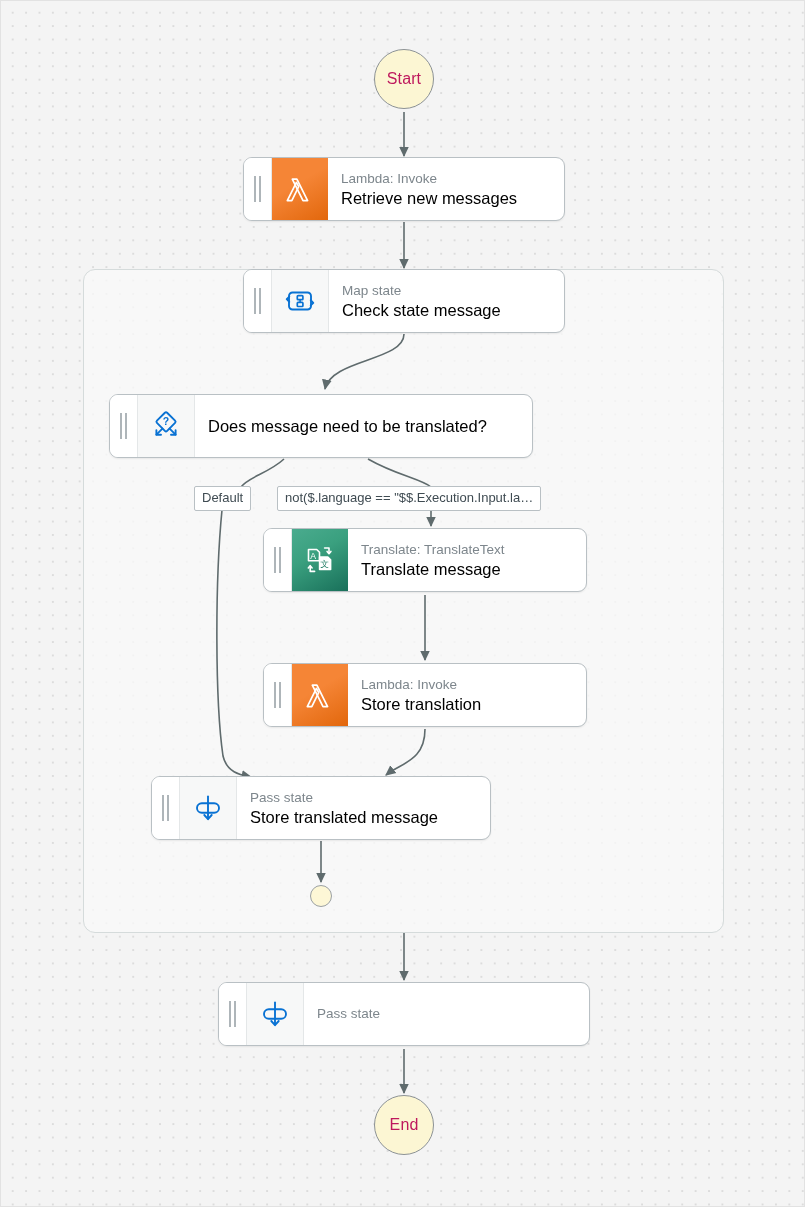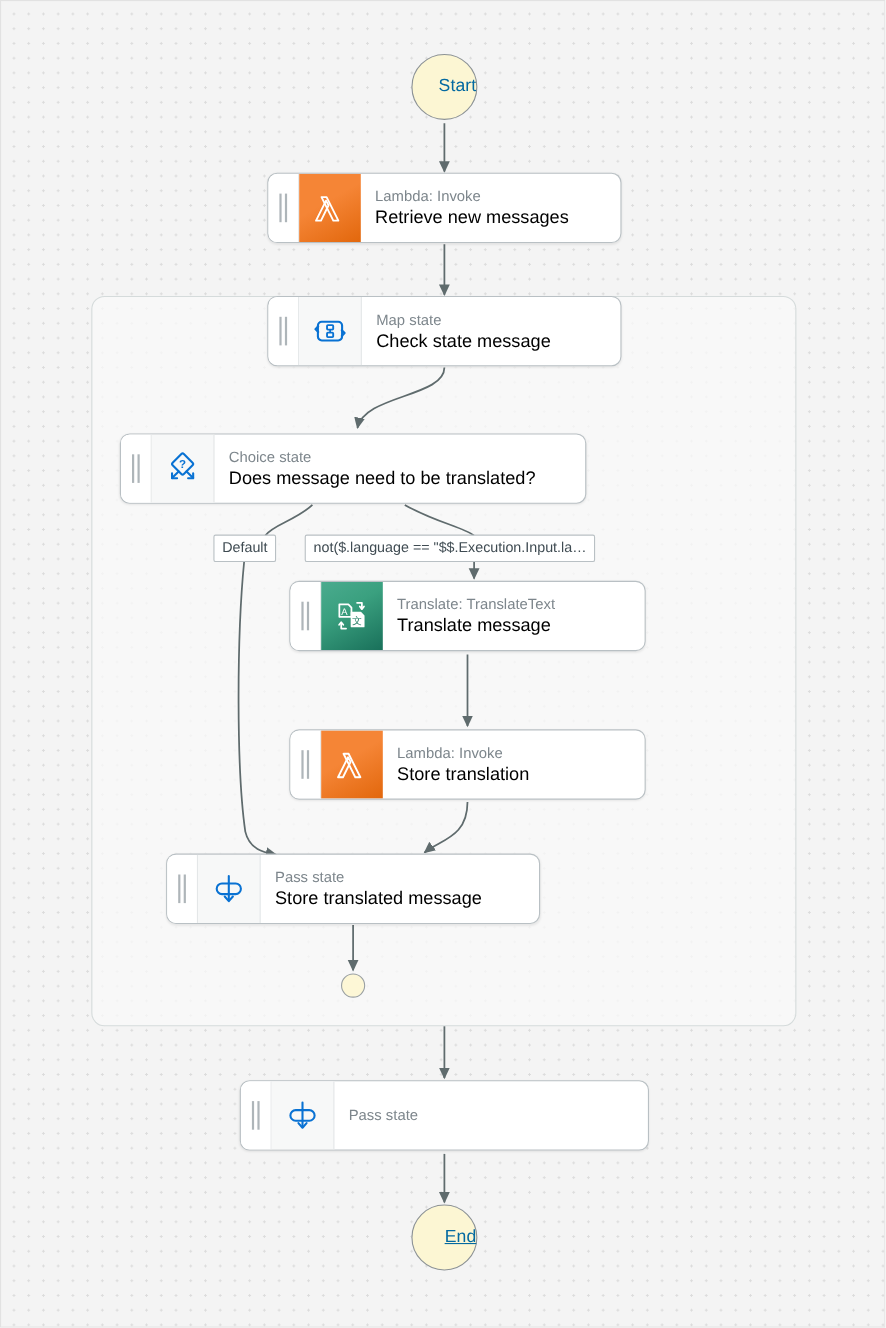--- a/index.html
+++ b/index.html
@@ -40,23 +40,23 @@
   }
 
   
   .terminal {
     position: absolute;
     border-radius: 50%;
     background: #fcf6d3;
     border: 1.4px solid #8c9295;
     display: flex;
     align-items: center;
-    justify-content: flex-end;
-    box-sizing: border-box;
-    color: #0369a1;
+    justify-content: center;
+    box-sizing: border-box;
+    color: #be185d;
     font-size: 16px;
     letter-spacing: .1px;
   }
   .terminal.small {
     background: #fdf7d6;
     border: 1.4px solid #9aa0a3;
   }
 
   
   .card {
@@ -233,21 +233,20 @@
       <svg width="36" height="36" viewBox="0 0 36 36" aria-hidden="true">
         <rect x="18" y="3.6" width="14.4" height="14.4" rx="1.6" transform="rotate(45 18 3.6)" fill="none" stroke="#0972d3" stroke-width="1.9"></rect>
         <text x="18" y="17.4" text-anchor="middle" font-family="Liberation Sans, sans-serif" font-size="10.5" font-weight="bold" fill="#0972d3">?</text>
         <path d="M14.4 20.6 L8.4 26.6" stroke="#0972d3" stroke-width="1.9" stroke-linecap="round"></path>
         <path d="M8.4 22.2 v4.6 h4.6" fill="none" stroke="#0972d3" stroke-width="1.9" stroke-linecap="round" stroke-linejoin="round"></path>
         <path d="M21.6 20.6 L27.6 26.6" stroke="#0972d3" stroke-width="1.9" stroke-linecap="round"></path>
         <path d="M27.6 22.2 v4.6 h-4.6" fill="none" stroke="#0972d3" stroke-width="1.9" stroke-linecap="round" stroke-linejoin="round"></path>
       </svg>
     </div>
     <div class="labels">
-      <div class="sub">Choice state</div>
       <div class="title">Does message need to be translated?</div>
     </div>
   </div>
 
   <div class="edge-label" style="left:193px; top:485px;text-align:right;">
     <span>Default</span>
   </div>
   <div class="edge-label" style="left:276px; top:485px;">
     <span>not($.language == "$$.Execution.Input.la…</span>
   </div>
@@ -324,17 +323,17 @@
         <rect x="7" y="13.2" width="22" height="9.6" rx="4.8" fill="none" stroke="#0972d3" stroke-width="1.9"></rect>
         <path d="M18 6.4 V28.6" stroke="#0972d3" stroke-width="1.9" stroke-linecap="round"></path>
         <path d="M14.3 25 L18 29.2 L21.7 25" fill="none" stroke="#0972d3" stroke-width="1.9" stroke-linecap="round" stroke-linejoin="round"></path>
       </svg>
     </div>
     <div class="labels">
       <div class="sub">Pass state</div>
     </div>
   </div>
 
-  <div class="terminal" style="left:373px; top:1094px; width:60px; height:60px;text-decoration:underline;">
+  <div class="terminal" style="left:373px; top:1094px; width:60px; height:60px;">
     <span>End</span>
   </div>
 
 </div>
 
 </body></html>

